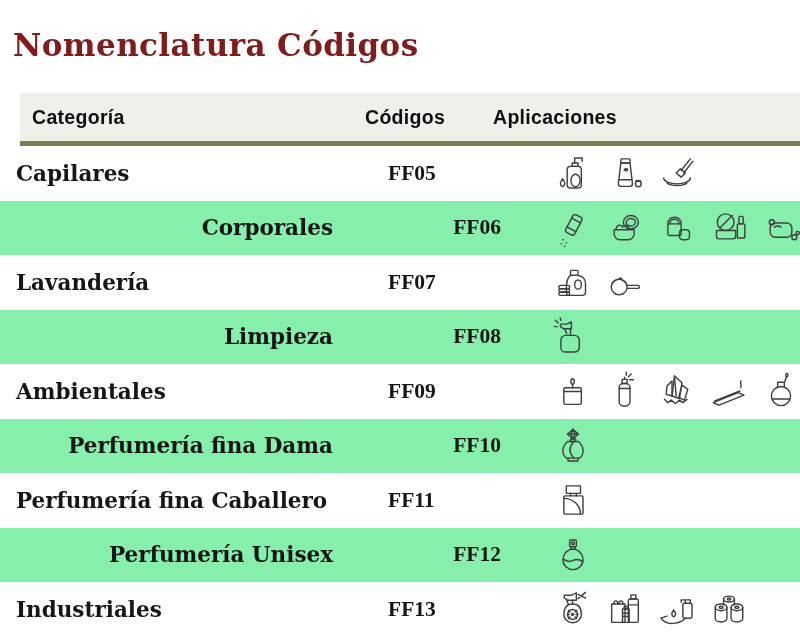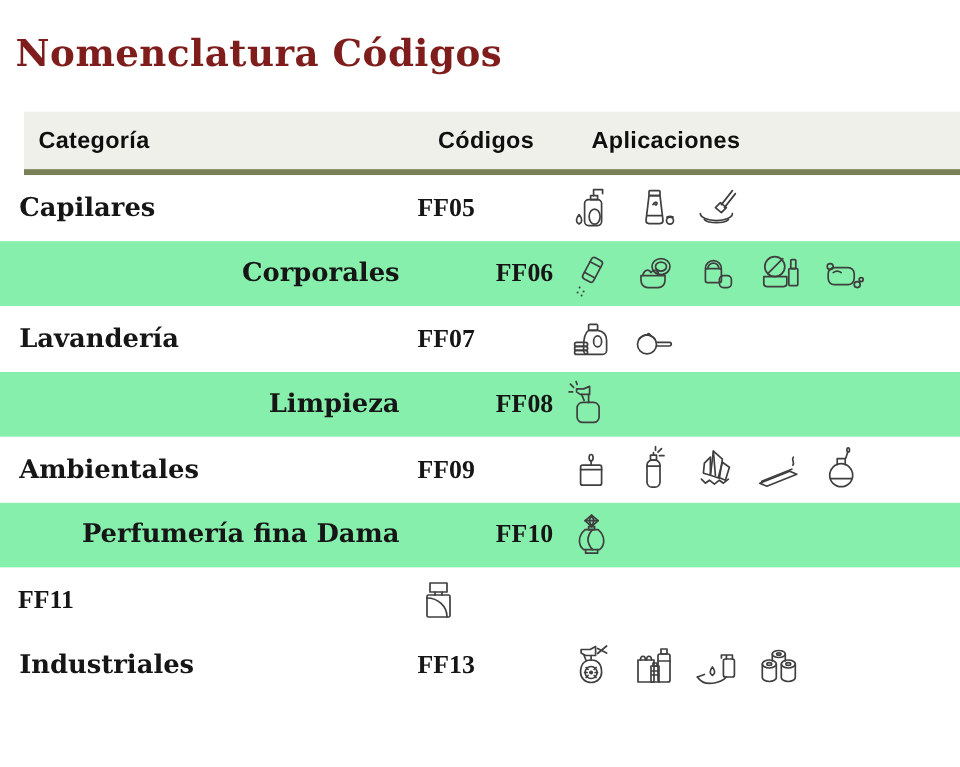--- a/index.html
+++ b/index.html
@@ -18,20 +18,21 @@
     display:grid;grid-template-columns:333px 128px 1fr;align-items:center;
     font-family:"Liberation Sans", sans-serif;font-weight:700;
     font-size:19.5px;color:#0f0f0f;letter-spacing:.3px;margin-left:20px;
   }
   .header-row .hcell{padding-left:12px;}
   .table-body{position:absolute;top:146px;left:0;width:800px;}
   .row{
     width:800px;height:54.5px;
     display:grid;grid-template-columns:333px 128px 1fr;align-items:center;
     background:#ffffff;
+    gap:40px;
   }
   .row.alt{background:#86efac;text-align:right;}
   .cell{white-space:nowrap;}
   .cat{padding-left:16px;font-size:21.5px;font-weight:700;color:#161616;}
   .code{padding-left:15px;font-size:21.5px;font-weight:700;color:#161616;font-family:Liberation Serif, serif;}
   .icons{padding-left:12px;display:flex;align-items:center;gap:12px;}
   .icon{width:40px;height:40px;display:inline-flex;}
   .icon svg{width:40px;height:40px;}
   .icon svg *{
     fill:none;stroke:#3f3f3f;stroke-width:1.7;
@@ -234,28 +235,44 @@
             <path d="M17.5 9.5 h13 M24 4 l-2.5 5.5 L24 15.5 M24 4 l2.5 5.5 L24 15.5"></path>
             <path d="M21 15.5 h6 v3 h-6 z"></path>
             <path d="M17.5 18.5 C10 25 10.5 34 16 38.5 h16 C37.5 34 38 25 30.5 18.5 Z"></path>
             <path d="M25 18.5 C19 25 19 32 25 38.5"></path>
             <path d="M18 38.5 v3.5 h12 v-3.5"></path>
           </svg>
         </span>
       </div>
   </div>
     <div class="row">
+    <div class="cell cat">Perfumería fina Caballero</div>
     <div class="cell code">FF11</div>
     <div class="cell icons">
         <span class="icon">
           <svg viewBox="0 0 48 48">
             <rect x="16" y="7" width="17" height="9"></rect>
             <path d="M21 16 v3 M28 16 v3"></path>
             <rect x="13" y="19" width="23" height="22" rx="1.5"></rect>
             <path d="M13 22 c11 0 20 8 20 19"></path>
+          </svg>
+        </span>
+      </div>
+  </div>
+    <div class="row alt">
+    <div class="cell cat">Perfumería Unisex</div>
+    <div class="cell code">FF12</div>
+    <div class="cell icons">
+        <span class="icon">
+          <svg viewBox="0 0 48 48">
+            <rect x="20" y="6" width="8" height="8" rx="1"></rect>
+            <circle cx="24" cy="10" r="1.6"></circle>
+            <path d="M21.5 14 v3 h5 v-3"></path>
+            <path d="M26.5 17 c6 2.5 9.5 7.5 9.5 13 a12 11.5 0 0 1 -24 0 c0 -5.5 3.5 -10.5 9.5 -13 z"></path>
+            <path d="M12.5 29 q6 4.5 11.5 1.5 q6 -3 11.5 1.5"></path>
           </svg>
         </span>
       </div>
   </div>
     <div class="row">
     <div class="cell cat">Industriales</div>
     <div class="cell code">FF13</div>
     <div class="cell icons">
         <span class="icon">
           <svg viewBox="0 0 48 48">

